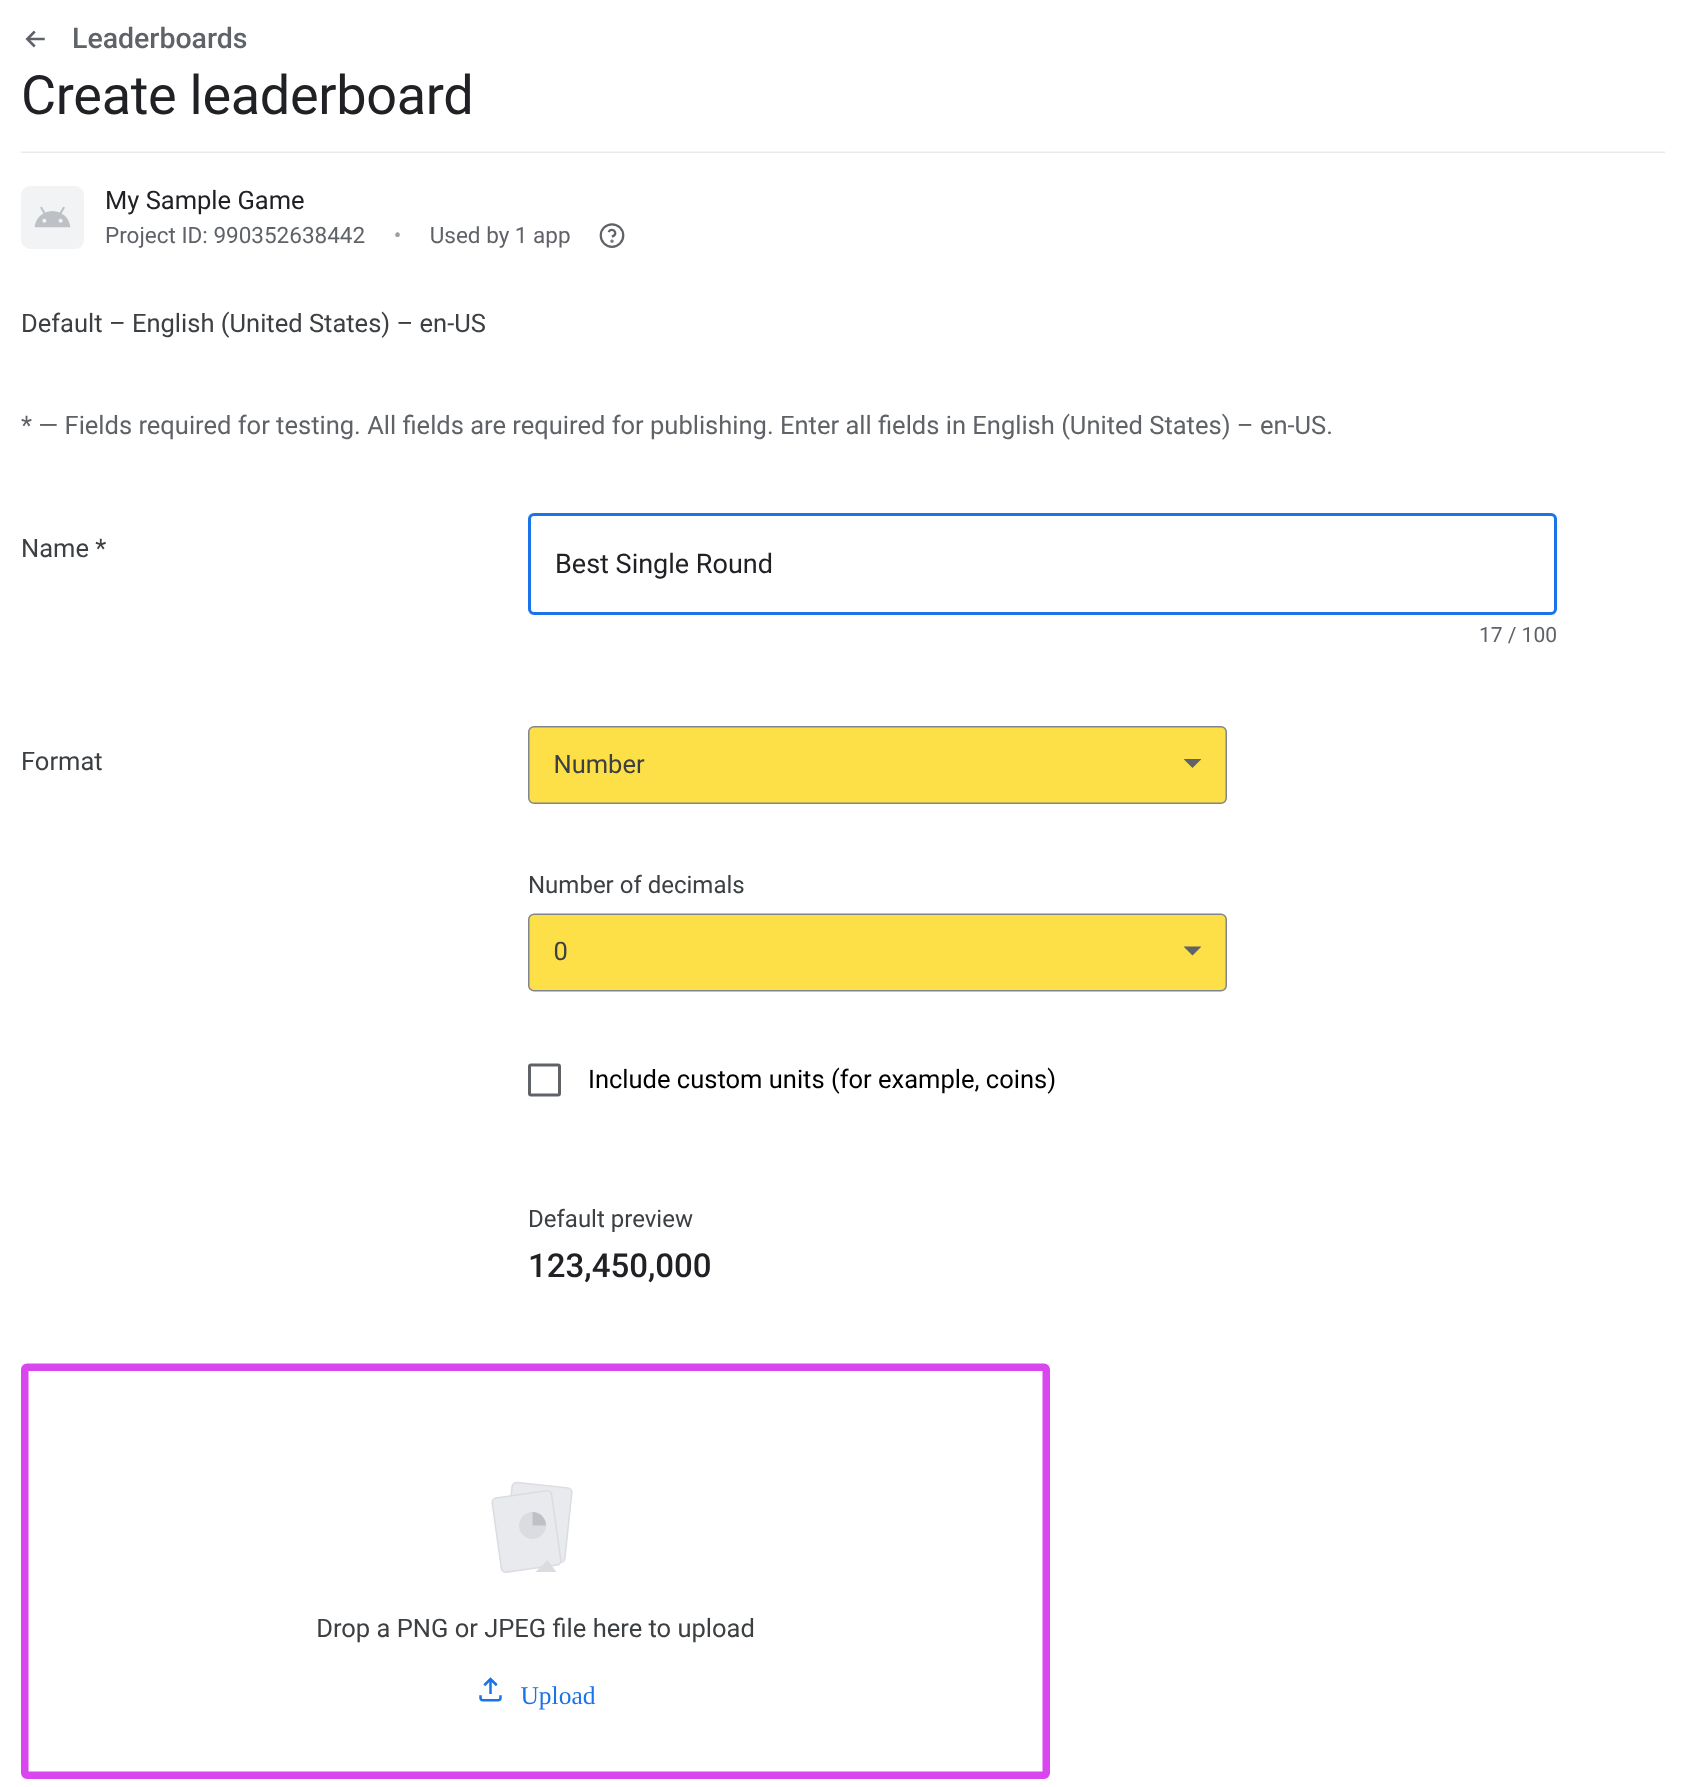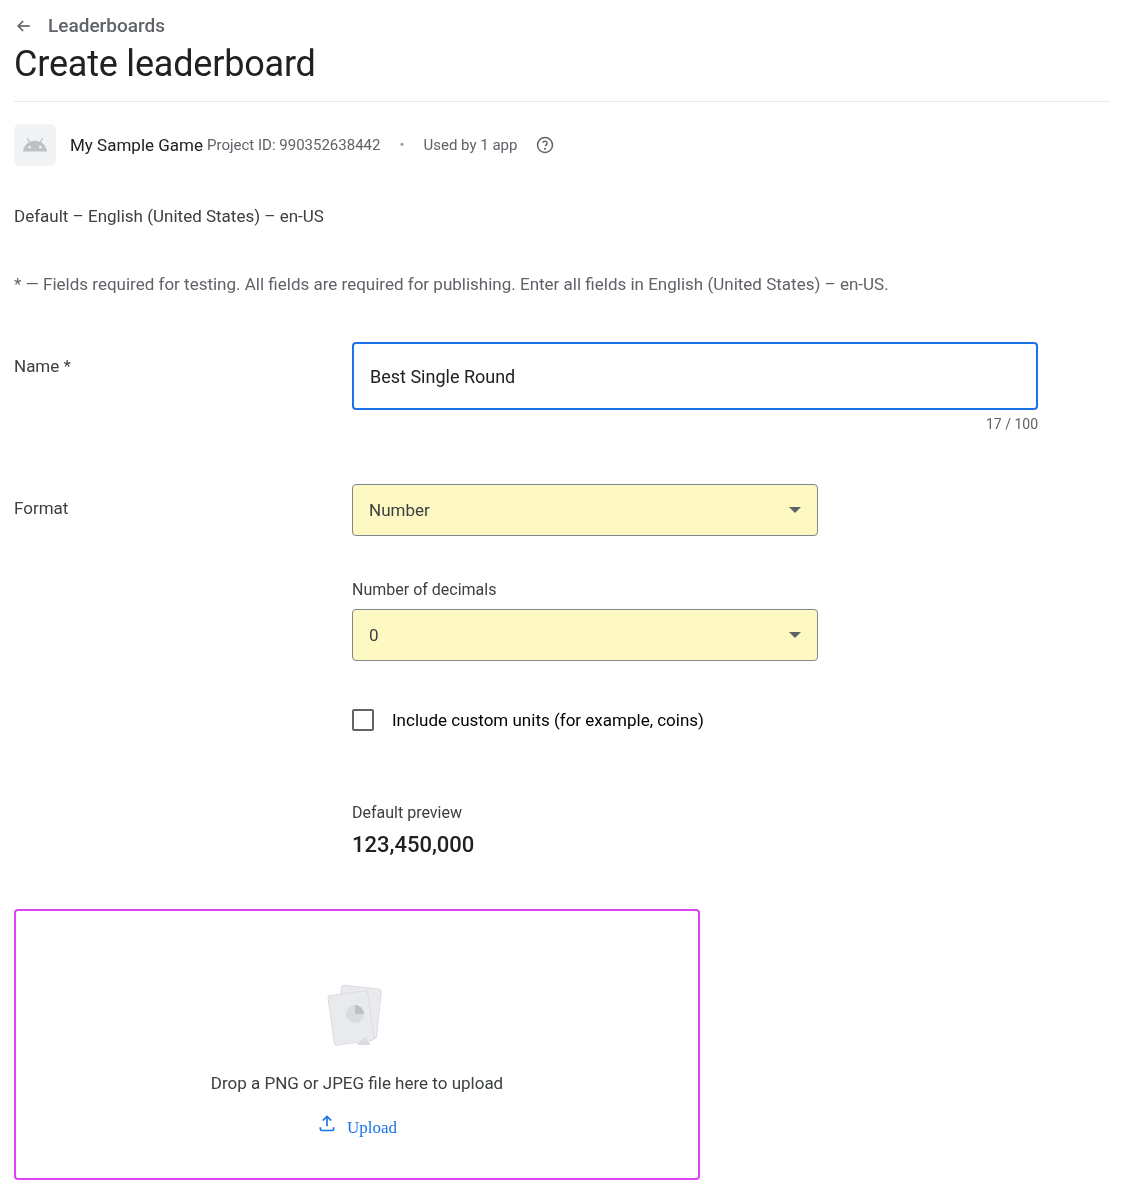--- a/index.html
+++ b/index.html
@@ -29,21 +29,21 @@
     .divider {
       border: none;
       border-top: 1px solid #e8eaed;
       margin-bottom: 22px;
     }
     .project-row { display: flex; align-items: center; gap: 14px; margin-bottom: 40px; }
     .project-icon {
       width: 42px; height: 42px; border-radius: 6px;
       background: #f1f3f4; display: flex; align-items: center; justify-content: center;
     }
-    .project-info { display: flex; gap: 4px; }
+    .project-info { display: flex; flex-direction: column; gap: 4px; }
     .project-name { font-size: 17px; color: #202124; }
     .project-meta { font-size: 15px; color: #5f6368; display: flex; align-items: center; gap: 19px; }
     .meta-dot { color: #9aa0a6; }
     .help-circle { display: inline-flex; }
 
     .locale-text { font-size: 17px; color: #3c4043; margin-bottom: 48px; }
     .help-text { font-size: 17px; color: #5f6368; margin-bottom: 48px; }
 
     .form-row { display: flex; align-items: flex-start; margin-bottom: 52px; }
     .form-row.tight { margin-bottom: 0; }
@@ -67,39 +67,39 @@
       width: 466px;
       height: 52px;
       border: 1px solid #80868b;
       border-radius: 4px;
       padding: 0 16px;
       display: flex;
       align-items: center;
       justify-content: space-between;
       font-size: 17px;
       color: #3c4043;
-      background: #fef9c3;
+      background: #fde047;
       cursor: pointer;
     }
     .select .caret { color: #5f6368; }
 
     .sub-label { font-size: 16px; color: #3c4043; margin-bottom: 10px; margin-top: 44px; }
 
     .checkbox-row { display: flex; align-items: center; gap: 18px; margin-top: 48px; }
     .checkbox {
       width: 22px; height: 22px; border: 2px solid #5f6368; border-radius: 2px;
       background: #fff; cursor: pointer;
     }
     .checkbox-label { font-size: 17px; color: #000000; }
 
     .preview-label { font-size: 16px; color: #3c4043; margin-top: 72px; margin-bottom: 10px; }
     .preview-value { font-size: 22px; font-weight: 500; color: #202124; margin-bottom: 52px; }
 
     .dropzone {
-      border: 2px solid #d946ef;
+      border: 5px solid #d946ef;
       border-radius: 4px;
       padding: 70px 20px 40px 20px;
       display: flex;
       flex-direction: column;
       align-items: center;
       gap: 20px;
     }
     .dz-icon { width: 72px; height: 72px; position: relative; }
     .dz-text { font-size: 17px; color: #3c4043; }
     .upload-btn {

